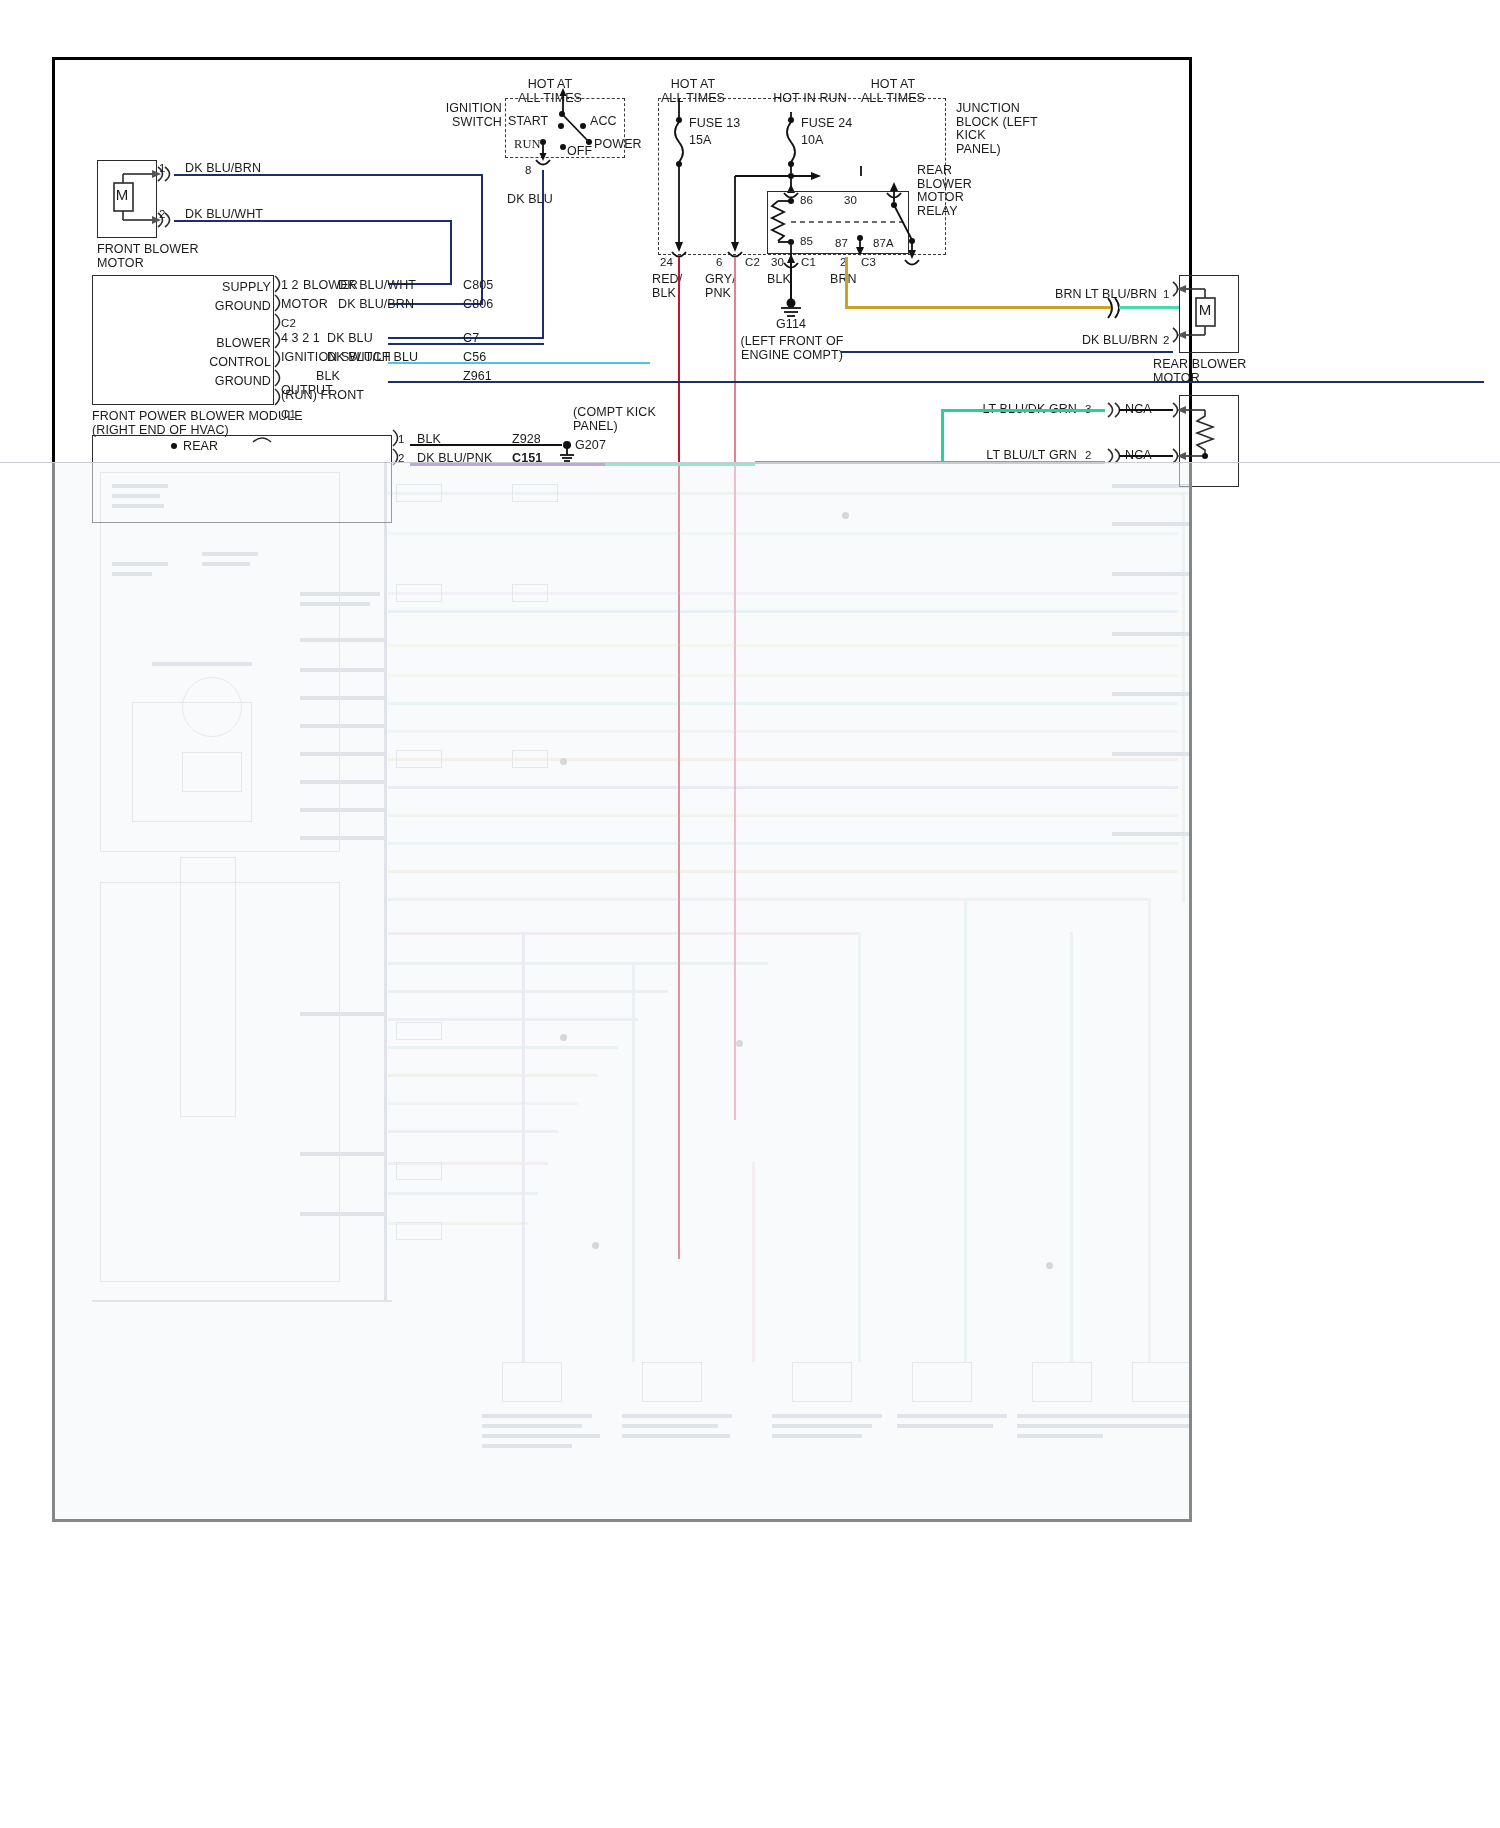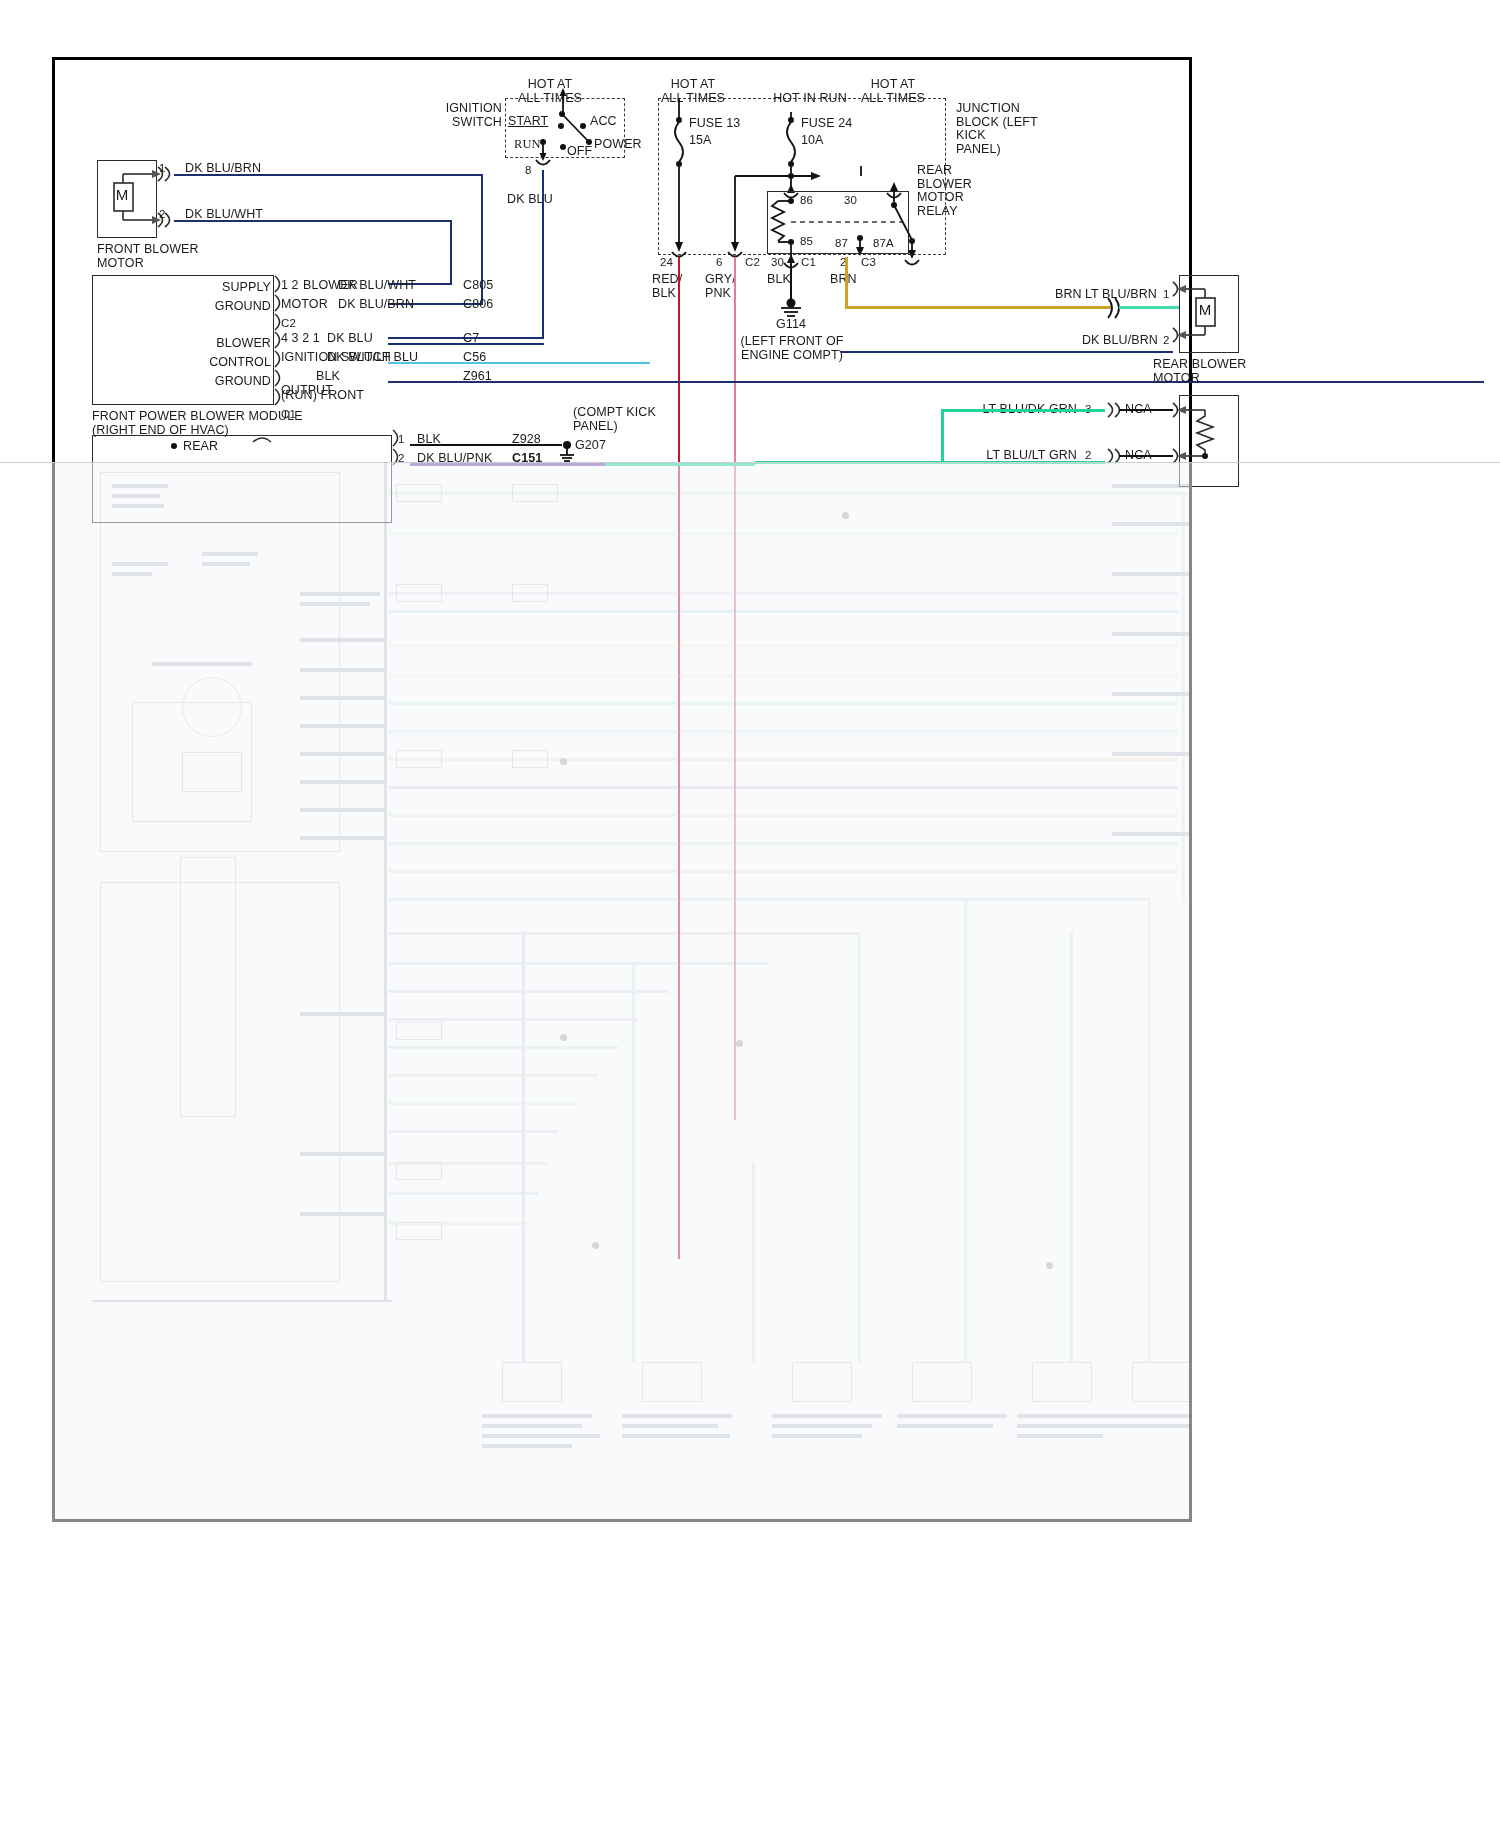--- a/index.html
+++ b/index.html
@@ -53,21 +53,21 @@
 
   <div id="frame">
 
     <div class="lbl c" style="left:440px;top:18px;width:110px;">HOT AT
 ALL TIMES</div>
     <div class="lbl r" style="left:355px;top:42px;width:92px;">IGNITION
 SWITCH</div>
 
     <div class="dash" style="left:450px;top:38px;width:120px;height:60px;"></div>
 
-    <div class="lbl" style="left:453px;top:55px;text-decoration:underline;">START</div>
+    <div class="lbl" style="left:453px;top:55px;">START</div>
     <div class="lbl" style="left:459px;top:78px;font-family:Liberation Serif, serif;">RUN</div>
     <div class="lbl" style="left:512px;top:85px;">OFF</div>
     <div class="lbl" style="left:539px;top:78px;">POWER</div>
     <div class="lbl" style="left:535px;top:55px;">ACC</div>
 
     <div class="dot" style="left:503px;top:63px;"></div>
     <div class="dot" style="left:485px;top:79px;"></div>
     <div class="dot" style="left:505px;top:84px;"></div>
     <div class="dot" style="left:531px;top:79px;"></div>
     <div class="dot" style="left:525px;top:63px;"></div>

